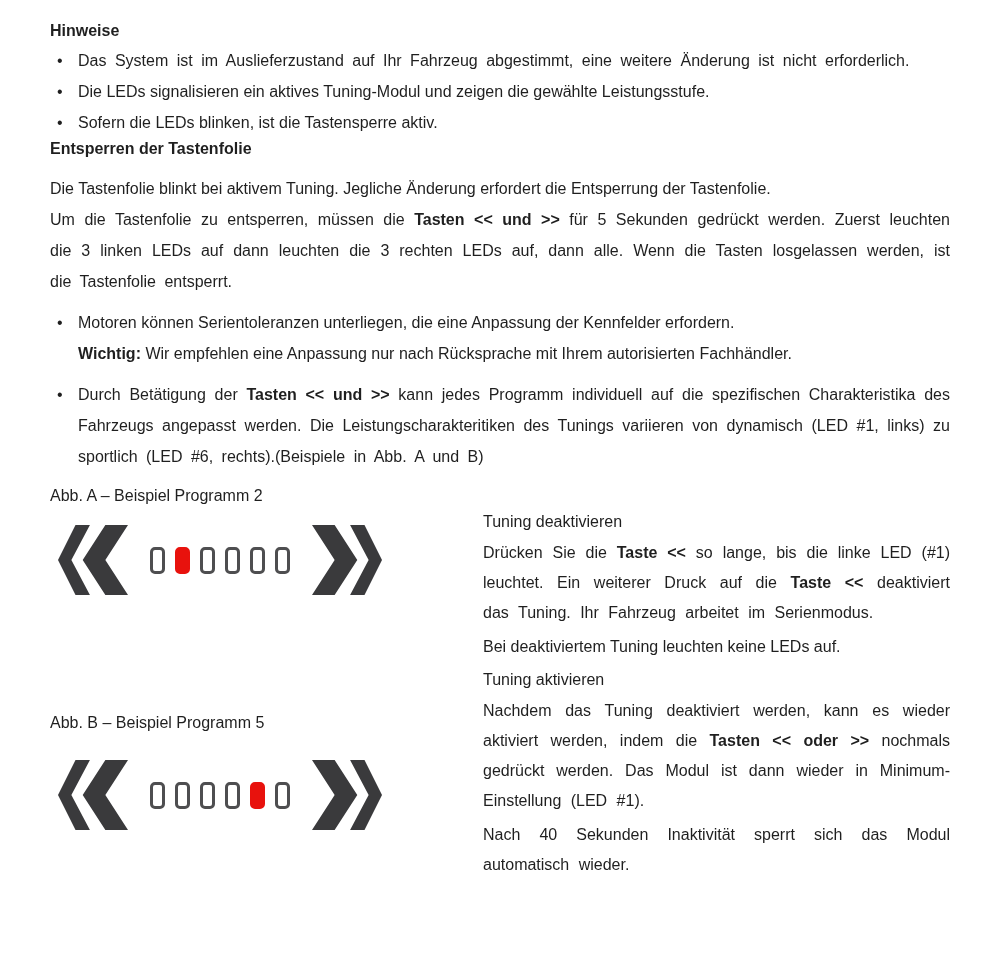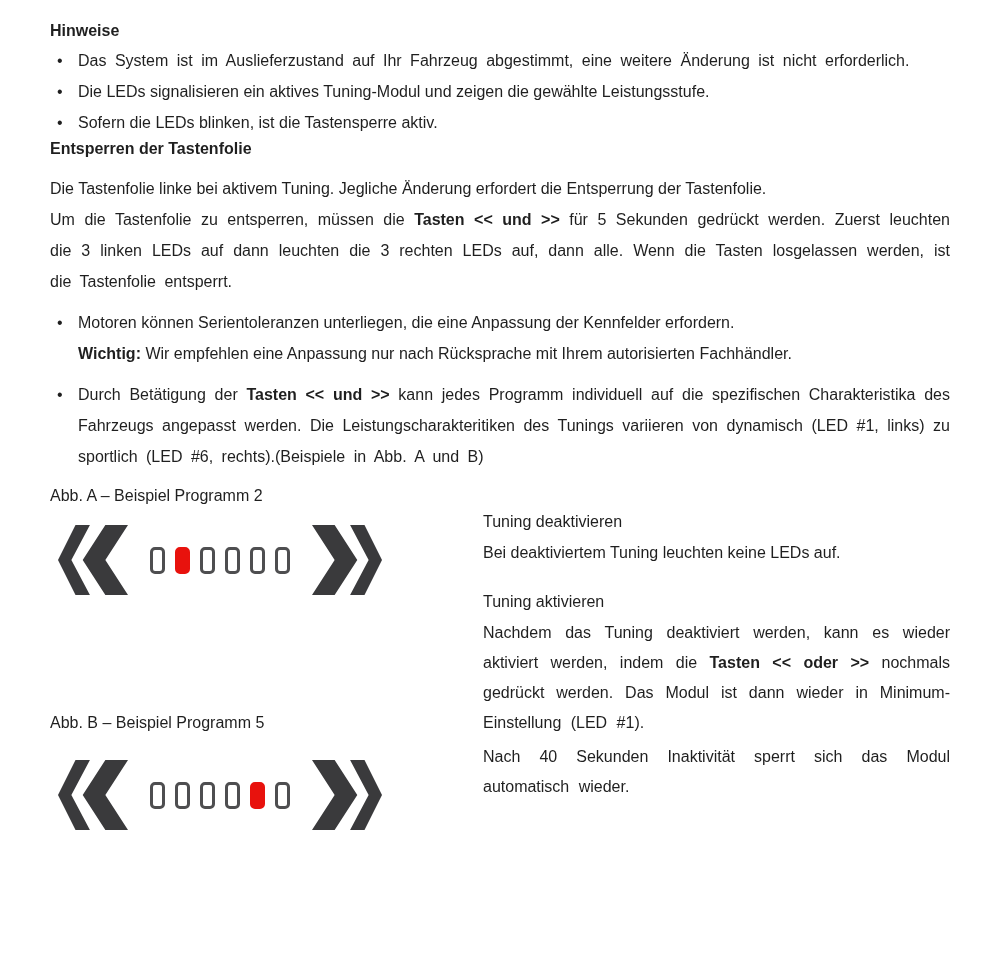--- a/index.html
+++ b/index.html
@@ -65,21 +65,21 @@
     border-radius: 5px;
     background: #ffffff;
   }
   .led.on { background: var(--led-active); border-color: var(--led-active); }
 
   .col-right { padding-top: 30px; line-height: 30px; }
   .col-right h3 {
     font-size: 16px; font-weight: normal;
     margin: 0; line-height: 24px;
   }
-  .col-right h3.h-akt { margin-top: 22px; }
+  .col-right h3.h-akt { margin-top: 6px; }
   .col-right p { margin: 4px 0 0 0; }
   .col-right .just { word-spacing: 5px; }
 </style>
 </head>
 <body>
 
 <div class="page">
 
   <h2 class="sec">Hinweise</h2>
   <ul class="bullets">
@@ -91,21 +91,21 @@
       <span class="blt">•</span>
       <span>Die LEDs signalisieren ein aktives Tuning-Modul und zeigen die gewählte Leistungsstufe.</span>
     </li>
     <li>
       <span class="blt">•</span>
       <span>Sofern die LEDs blinken, ist die Tastensperre aktiv.</span>
     </li>
   </ul>
 
   <h2 class="sec h-entsperren">Entsperren der Tastenfolie</h2>
-  <p class="doc p-first">Die Tastenfolie linke bei aktivem Tuning. Jegliche Änderung erfordert die Entsperrung der Tastenfolie.</p>
+  <p class="doc p-first">Die Tastenfolie blinkt bei aktivem Tuning. Jegliche Änderung erfordert die Entsperrung der Tastenfolie.</p>
   <p class="doc just"><span>Um die Tastenfolie zu entsperren, müssen die </span><b>Tasten &lt;&lt; und &gt;&gt;</b><span> für 5 Sekunden gedrückt werden. Zuerst leuchten die 3 linken LEDs auf dann leuchten die 3 rechten LEDs auf, dann alle. Wenn die Tasten losgelassen werden, ist die Tastenfolie entsperrt.</span></p>
 
   <ul class="bullets b2">
     <li>
       <span class="blt">•</span>
       <div>Motoren können Serientoleranzen unterliegen, die eine Anpassung der Kennfelder erfordern.</div>
       <div><b>Wichtig:</b><span> Wir empfehlen eine Anpassung nur nach Rücksprache mit Ihrem autorisierten Fachhändler.</span></div>
     </li>
     <li class="just">
       <span class="blt">•</span>
@@ -152,20 +152,21 @@
           </div>
         <svg class="chev flip" width="70" height="70" viewBox="0 0 68 68">
           <polygon points="17,0 31,0 13,34 31,68 17,68 0,34"></polygon>
           <polygon points="46,0 68,0 46,34 68,68 46,68 24,34"></polygon>
         </svg>
       </div>
     </div>
 
     <div class="col-right">
       <h3>Tuning deaktivieren</h3>
+      <p class="just"><span>Drücken Sie die </span><b>Taste &lt;&lt;</b><span> so lange, bis die linke LED (#1) leuchtet. Ein weiterer Druck auf die </span><b>Taste &lt;&lt;</b><span> deaktiviert das Tuning. Ihr Fahrzeug arbeitet im Serienmodus.</span></p>
       <p>Bei deaktiviertem Tuning leuchten keine LEDs auf.</p>
 
       <h3 class="h-akt">Tuning aktivieren</h3>
       <p class="just"><span>Nachdem das Tuning deaktiviert werden, kann es wieder aktiviert werden, indem die </span><b>Tasten &lt;&lt; oder &gt;&gt;</b><span> nochmals gedrückt werden. Das Modul ist dann wieder in Minimum-Einstellung (LED #1).</span></p>
       <p class="just">Nach 40 Sekunden Inaktivität sperrt sich das Modul automatisch wieder.</p>
     </div>
 
   </div>
 </div>
 

